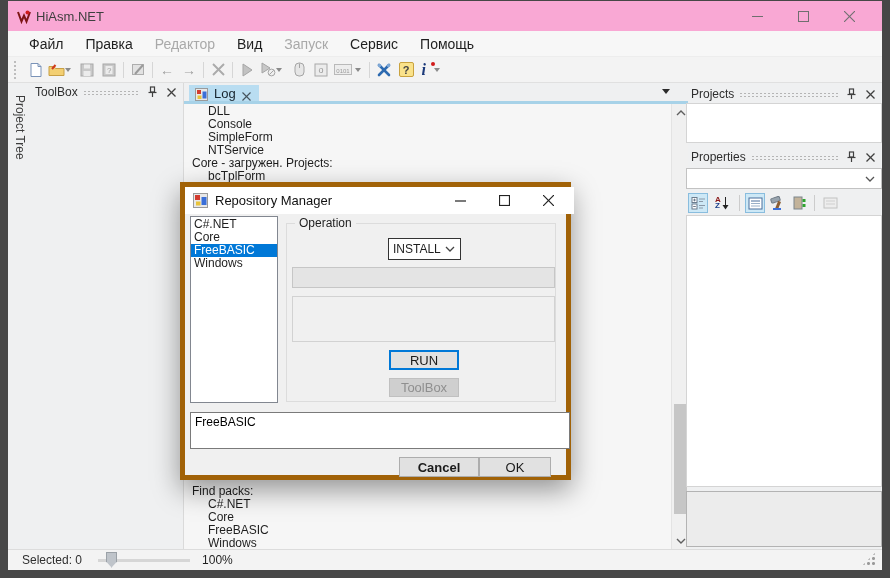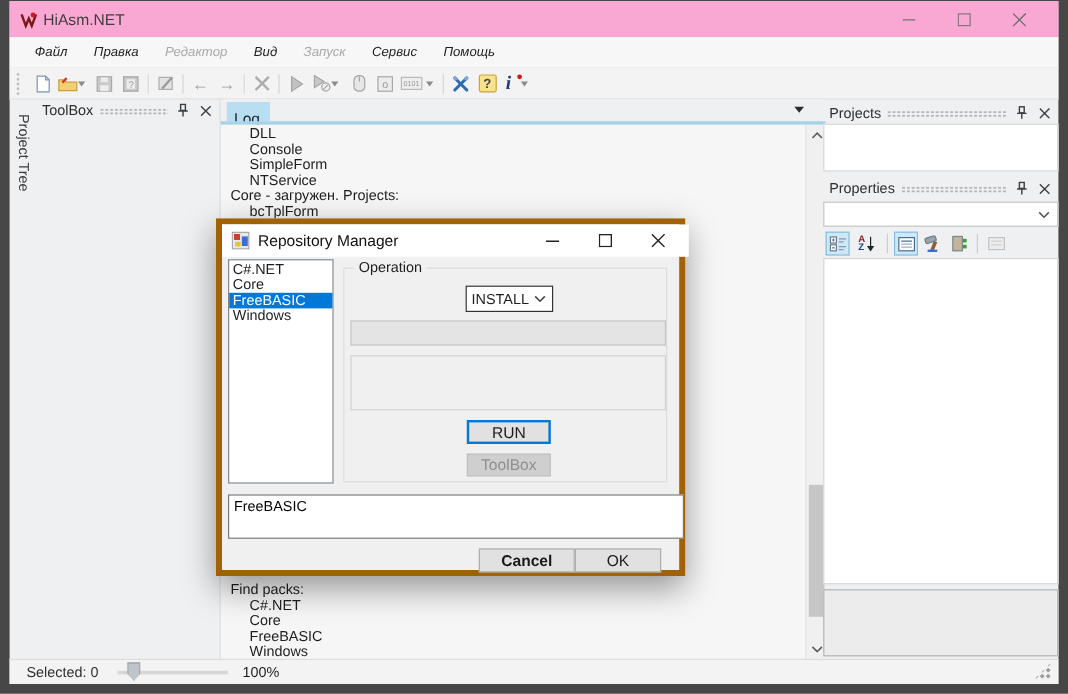--- a/index.html
+++ b/index.html
@@ -9,21 +9,21 @@
   .abs { position:absolute; }
 
   
   #win { left:8px; top:1px; width:874px; height:569px; background:#eff0f1; }
   #titlebar { left:0; top:0; width:874px; height:30px; background:#f9a8d4; display:flex; align-items:center; }
   #titlebar .title { margin-left:7px; color:#3f3f3f; font-size:13px; }
   .caption-btns { position:absolute; right:10px; top:0; height:30px; display:flex; }
   .cap-btn { width:46px; height:30px; display:flex; align-items:center; justify-content:center; }
 
   #menubar { left:0; top:30px; width:874px; height:26px; background:#f7f7f7; display:flex; align-items:center; padding-left:10px; border-bottom:1px solid #ededed; }
-  .menu-item { padding:5px 11px; font-size:11px; color:#1e1e1e; cursor:default;font-style:italic; }
+  .menu-item { padding:5px 11px; font-size:14px; color:#1e1e1e; cursor:default; }
   .menu-item.disabled { color:#a9a9a9; }
 
   #toolbar { left:0; top:56px; width:874px; height:26px; background:#f3f3f3; border-bottom:1px solid #e0e0e0; display:flex; align-items:center; padding-left:6px; }
   .grip { width:4px; height:18px; border-left:2px dotted #bdbdbd; margin-right:6px; }
   .tbtn { width:22px; height:22px; display:flex; align-items:center; justify-content:center; flex:none; }
   .tsep { width:1px; height:16px; background:#d6d6d6; margin:0 3px; flex:none; }
   .dd { width:0; height:0; border-left:3px solid transparent; border-right:3px solid transparent; border-top:4px solid #8a8a8a; margin:0 3px 0 0; }
   .gray-glyph { color:#9e9e9e; font-weight:bold; font-size:14px; line-height:1; }
   .binary-chip { border:1px solid #b9b9b9; color:#9a9a9a; font-size:6px; padding:4px 1px 1px 1px; line-height:4px; background:#ededed; }
   .help-chip { width:15px; height:15px; background:#fae28a; border:1px solid #c9a23f; border-radius:2px; color:#444; font-weight:bold; font-size:11px; display:flex; align-items:center; justify-content:center; }
@@ -39,21 +39,21 @@
   
   #leftrail { left:0; top:82px; width:22px; height:466px; }
   .vtext { writing-mode:vertical-rl; font-size:12px; color:#3c3c3c; margin:12px 0 0 5px; }
 
   
   #toolbox { left:22px; top:82px; width:154px; height:466px; border-right:1px solid #dadada; }
 
   
   #docarea { left:176px; top:82px; width:504px; height:466px; background:#f6f6f6; }
   #tabstrip { position:absolute; left:0; top:0; width:504px; height:18px; background:#eff0f1; }
-  #logtab { position:absolute; left:5px; top:2px; height:16px; background:#b9ddf1; display:flex; align-items:flex-end; gap:6px; padding:0 8px 0 6px;flex-direction:column; }
+  #logtab { position:absolute; left:5px; top:2px; height:16px; background:#b9ddf1; display:flex; align-items:flex-end; gap:6px; padding:0 8px 0 6px; }
   #tab-underline { position:absolute; left:0; top:18px; width:504px; height:3px; background:#a7d2e8; }
   .tabdrop { position:absolute; right:18px; top:6px; width:0; height:0; border-left:4px solid transparent; border-right:4px solid transparent; border-top:5px solid #2b2b2b; }
   #logbody { position:absolute; left:0; top:21px; width:487px; height:445px; background:#f6f6f6; overflow:hidden; }
   .logline { height:13px; line-height:13px; padding-left:8px; white-space:nowrap; }
   .logline.ind { padding-left:24px; }
   
   #vscroll { position:absolute; right:0; top:21px; width:17px; height:445px; background:#f0f0f0; border-left:1px solid #e3e3e3; }
   .sb-arrow { position:absolute; left:0; width:17px; height:17px; display:flex; align-items:center; justify-content:center; }
   #sb-thumb { position:absolute; left:2px; top:300px; width:13px; height:110px; background:#c6c6c6; }
 

